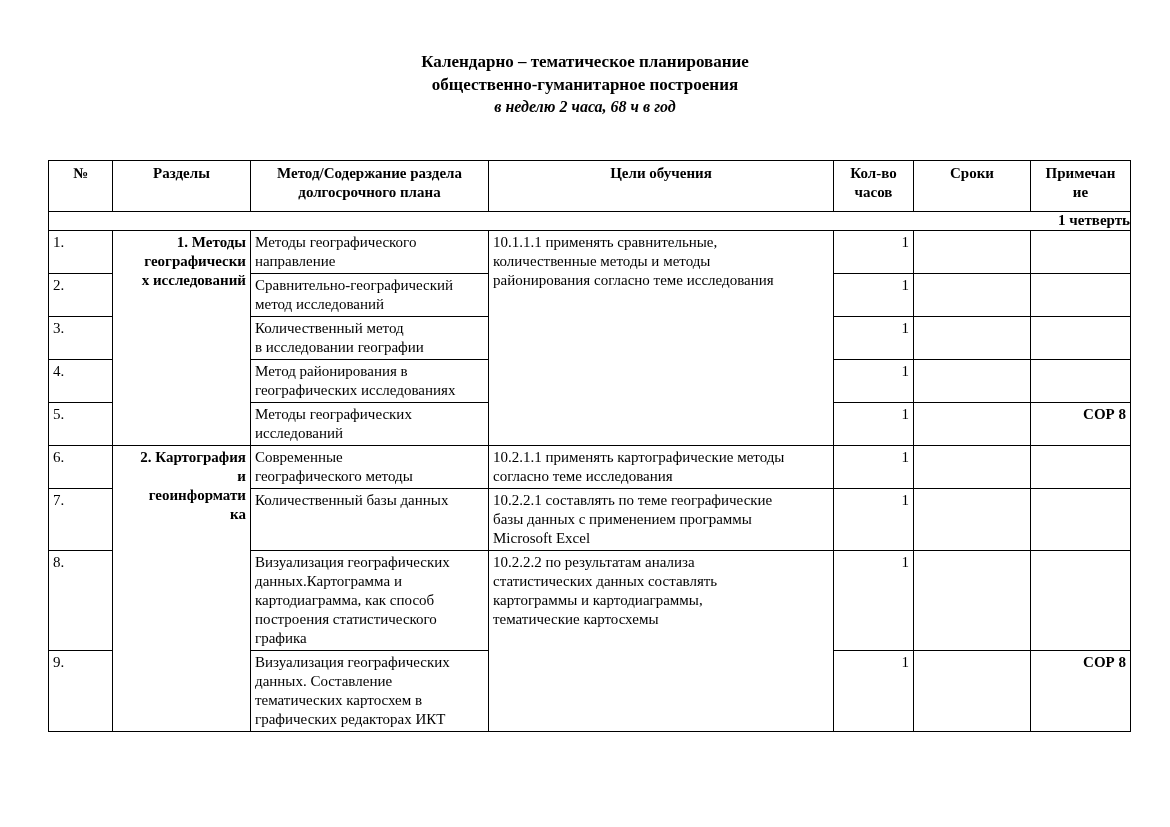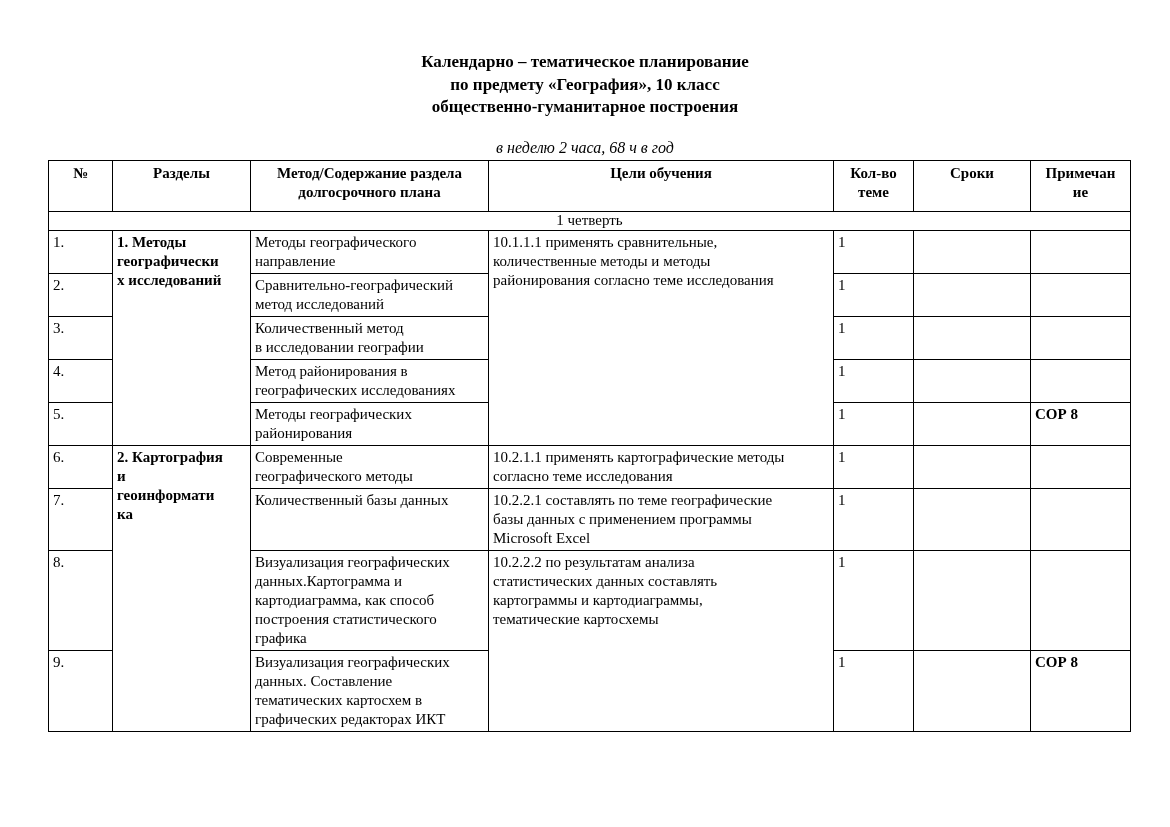--- a/index.html
+++ b/index.html
@@ -22,24 +22,23 @@
     left: 0;
     width: 100%;
     text-align: center;
   }
   .title-line {
     font-size: 17px;
     font-weight: bold;
     line-height: 22.5px;
   }
   .title-line.italic {
-    font-weight: normal;
+    font-weight: bold;
     font-style: italic;
     font-size: 16px;
-    margin-top: 18px;
   }
   table.plan {
     position: absolute;
     left: 48px;
     top: 160px;
     width: 1082px;
     border-collapse: collapse;
     table-layout: fixed;
     font-size: 15px;
   }
@@ -50,26 +49,26 @@
     padding: 2px 4px;
     line-height: 19px;
     white-space: pre-line;
     overflow: hidden;
   }
   table.plan th {
     font-weight: bold;
     text-align: center;
     padding-top: 3px;
   }
-  td.center { text-align: left; margin-left: 36px; }
+  td.center { text-align: right; margin-left: 36px; }
   td.bold { font-weight: bold; }
   td.num-cell { padding-left: 6px; }
   tr.quarter-row td {
-    text-align: center;
-    font-weight: normal;
+    text-align: right;
+    font-weight: bold;
     padding: 0;
     line-height: 17px;
     height: 18px;
   }
   tr.header-row { height: 51px; }
   tr.r1 { height: 39px; }
   tr.r2 { height: 43px; }
   tr.r3 { height: 36px; }
   tr.r4 { height: 39px; }
   tr.r5 { height: 40px; }
@@ -78,21 +77,20 @@
   tr.r8 { height: 97px; }
   tr.r9 { height: 77px; }
 </style>
 </head>
 <body>
 
 <div class="page">
 
   <div class="title-block">
     <div class="title-line">Календарно – тематическое планирование</div>
-    <div class="title-line">по предмету «География», 10 класс</div>
     <div class="title-line">общественно-гуманитарное построения</div>
     <div class="title-line italic">в неделю 2 часа, 68 ч в год</div>
   </div>
 
   <table class="plan">
     <colgroup>
       <col style="width:64px">
       <col style="width:138px">
       <col style="width:238px">
       <col style="width:345px">
@@ -102,21 +100,21 @@
     </colgroup>
 
     <tbody>
         <tr class="header-row">
       <th>№</th>
       <th>Разделы</th>
       <th>Метод/Содержание раздела
 долгосрочного плана</th>
       <th>Цели обучения</th>
       <th>Кол-во
-теме</th>
+часов</th>
       <th>Сроки</th>
       <th>Примечан
 ие</th>
     </tr>
 
     <tr class="quarter-row">
       <td colspan="7">1 четверть</td>
     </tr>
 
     <tr class="r1">
@@ -157,21 +155,21 @@
       <td>Метод районирования в
 географических исследованиях</td>
       <td class="center">1</td>
       <td></td>
       <td class="center bold"></td>
     </tr>
 
     <tr class="r5">
       <td class="num-cell">5.</td>
       <td>Методы географических
-районирования</td>
+исследований</td>
       <td class="center">1</td>
       <td></td>
       <td class="center bold">СОР 8</td>
     </tr>
 
     <tr class="r6">
       <td class="num-cell">6.</td>
       <td rowspan="4" class="center bold">2. Картография
 и
 геоинформати

